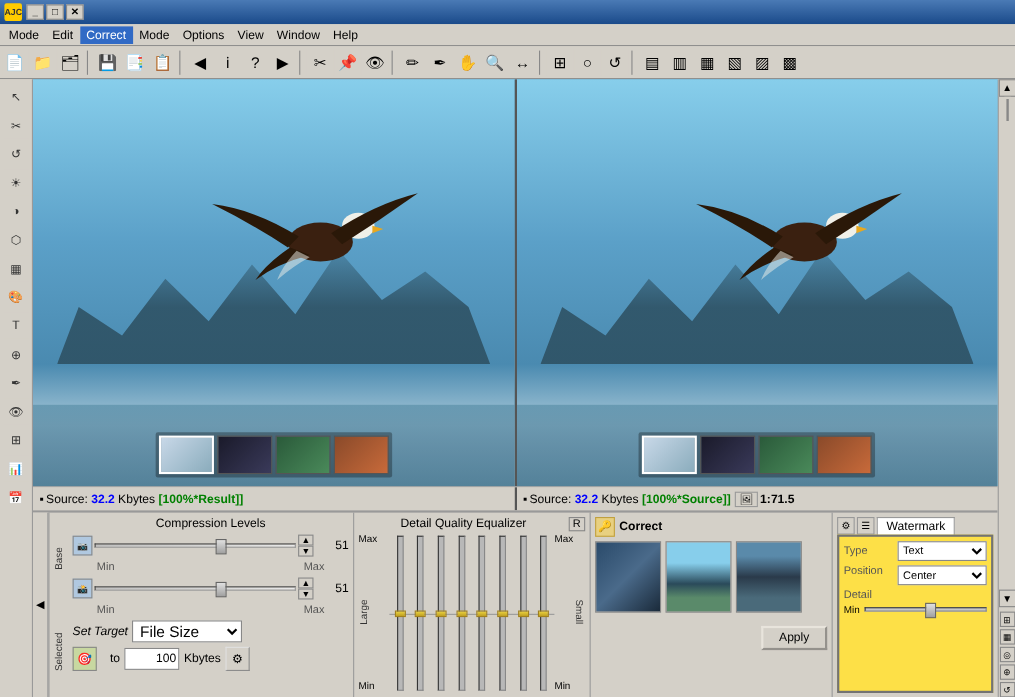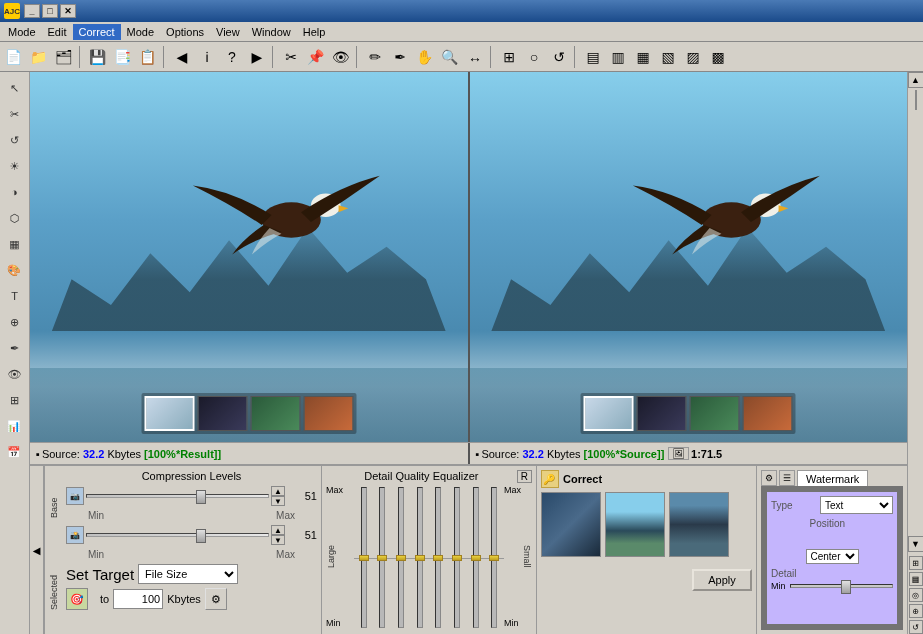--- a/index.html
+++ b/index.html
@@ -73,22 +73,22 @@
     .compression-section { width: 260px; border-right: 1px solid #999; padding: 4px; }
     .section-title { text-align: center; font-size: 11px; margin-bottom: 4px; color: #000; }
     .slider-row { display: flex; align-items: center; margin-bottom: 4px; gap: 2px; }
     .slider-icon { width: 18px; height: 18px; background: #b0c8e0; border: 1px solid #888; display: flex; align-items: center; justify-content: center; font-size: 10px; }
     .slider-arrows { display: flex; flex-direction: column; }
     .slider-arr { width: 14px; height: 10px; background: #d4d0c8; border: 1px solid #888; display: flex; align-items: center; justify-content: center; font-size: 8px; cursor: pointer; }
     .slider-value { width: 30px; text-align: right; font-size: 11px; }
     .minmax-row { display: flex; justify-content: space-between; font-size: 10px; padding: 0 22px 0 22px; color: #555; margin-bottom: 4px; }
     
     .set-target-row { display: flex; align-items: center; gap: 4px; margin-top: 4px; }
-    .set-target-label { font-size: 15px; }
-    .dropdown { height: 20px; background: white; border: 1px solid #888; padding: 0 2px; font-size: 11px; width: 100px; }
+    .set-target-label { font-size: 11px; font-style: italic; }
+    .dropdown { height: 20px; background: white; border: 1px solid #888; padding: 0 2px; font-size: 14px; width: 100px; }
     .to-row { display: flex; align-items: center; gap: 4px; margin-top: 4px; }
     .to-label { font-size: 11px; padding-left: 8px; }
     .number-input { width: 50px; height: 20px; border: 1px solid #888; background: white; text-align: right; padding-right: 2px; font-size: 11px; }
     .kbytes-label { font-size: 11px; }
 
     
     .equalizer-section { width: 215px; border-right: 1px solid #999; padding: 4px; display: flex; flex-direction: column; }
     .eq-title { text-align: center; font-size: 11px; margin-bottom: 2px; }
 
     
@@ -444,28 +444,28 @@
       </div>
 
       <div class="options-section">
 
         <div style="display:flex;margin-bottom:-1px;">
           <div style="width:16px;height:16px;background:#d4d0c8;border:1px solid #999;display:flex;align-items:center;justify-content:center;font-size:9px;cursor:pointer;">⚙</div>
           <div style="width:16px;height:16px;background:#d4d0c8;border:1px solid #999;display:flex;align-items:center;justify-content:center;font-size:9px;cursor:pointer;margin-left:2px;">☰</div>
           <div style="padding:2px 8px;background:#ffffff;border:1px solid #999;border-bottom:none;font-size:11px;margin-left:2px;cursor:pointer;">Watermark</div>
         </div>
 
-        <div style="flex:1;background:#c4b5fd;border:6px solid #737373;padding:4px;">
+        <div style="flex:1;background:#fde047;border:2px solid #737373;padding:4px;">
           <div style="display:flex;align-items:center;margin-bottom:4px;gap:4px;">
             <span style="font-size:10px;color:#555;width:45px;">Type</span>
             <select style="flex:1;height:18px;background:white;border:1px solid #888;font-size:10px;">
               <option>Text</option>
             </select>
           </div>
-          <div style="display:flex;align-items:center;margin-bottom:4px;gap:20px;flex-direction:column;">
+          <div style="display:flex;margin-bottom:4px;gap:4px;">
             <span style="font-size:10px;color:#555;width:45px;">Position</span>
             <select style="flex:1;height:18px;background:white;border:1px solid #888;font-size:10px;">
               <option>Center</option>
             </select>
           </div>
           <div style="display:flex;align-items:center;margin-bottom:2px;gap:4px;">
             <span style="font-size:10px;color:#555;width:45px;">Detail</span>
           </div>
           <div style="display:flex;align-items:center;gap:4px;">
             <span style="font-size:9px;">Min</span>

